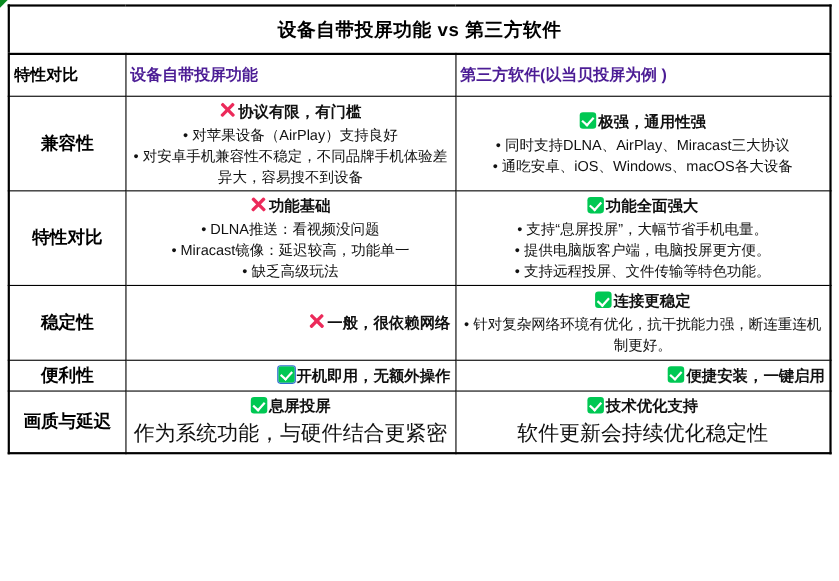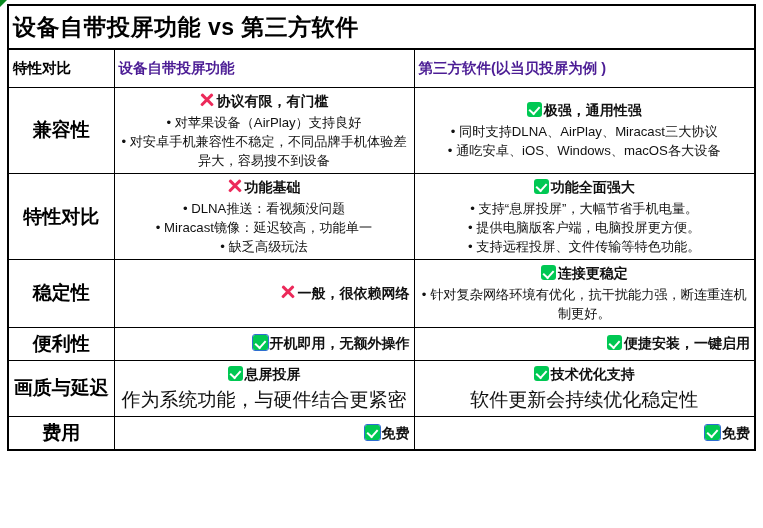--- a/index.html
+++ b/index.html
@@ -52,22 +52,22 @@
   
   table.cmp {
     border: 2px solid #000;
   }
 
   .col-feature { width: 106px; }
   .col-native  { width: 300px; }
   .col-third   { width: 341px; }
 
   .title-cell {
-    text-align: left;
-    font-size: 23px;
+    text-align: center;
+    font-size: 17px;
     font-weight: bold;
     color: #000;
     letter-spacing: 0.5px;
     height: 44px;
     border-bottom: 2px solid #000 !important;
   }
 
   .hdr-cell {
     text-align: left;
     font-weight: bold;
@@ -76,21 +76,21 @@
     height: 38px;
   }
   .hdr-cell.red {
     color: #4c1d95;
     margin-left: 31px;
   }
 
   .feat-cell {
     text-align: center;
     font-weight: bold;
-    font-size: 19px;
+    font-size: 16px;
     color: #000;
   }
 
   .body-cell {
     text-align: center;
     font-size: 13px;
     color: #111;
     line-height: 1.5;
   }
 
@@ -259,24 +259,15 @@
           <td class="feat-cell">画质与延迟</td>
           <td class="body-cell">
             <span class="lead"><span class="ico ico-check"></span><span>息屏投屏</span></span>
             <span class="subnote">作为系统功能，与硬件结合更紧密</span>
           </td>
           <td class="body-cell">
             <span class="lead"><span class="ico ico-check"></span><span>技术优化支持</span></span>
             <span class="subnote">软件更新会持续优化稳定性</span>
           </td>
         </tr>
-        <tr>
-          <td class="feat-cell">费用</td>
-          <td class="body-cell">
-            <span class="lead inline"><span class="ico ico-check boxed"></span><span>免费</span></span>
-          </td>
-          <td class="body-cell">
-            <span class="lead inline"><span class="ico ico-check boxed"></span><span>免费</span></span>
-          </td>
-        </tr>
       </tbody>
   </table>
 </div>
 
 </body></html>

